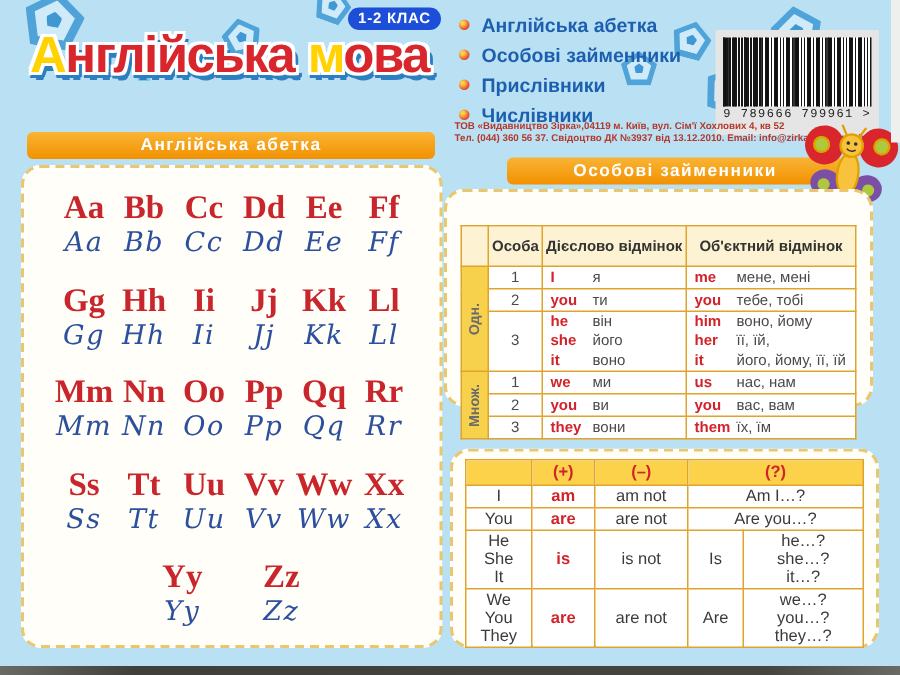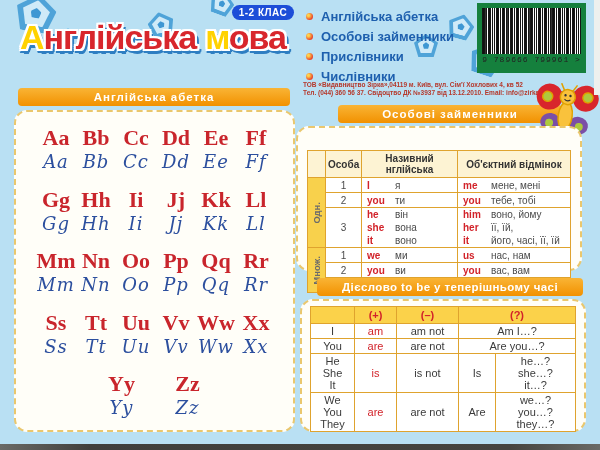--- a/index.html
+++ b/index.html
@@ -25,21 +25,21 @@
 
   .badge{position:absolute;left:232px;top:5px;width:62px;height:15px;background:#1d4ed8;border-radius:8px;color:#fff;
     font-size:10px;font-weight:bold;display:flex;align-items:center;justify-content:center;letter-spacing:.5px;text-align:right;}
 
   
   .topics{position:absolute;left:306px;top:6px;list-style:none;margin:0;padding:0;}
   .topics li{height:20px;display:flex;align-items:center;font-size:13px;font-weight:bold;color:#1d5fae;}
   .bullet{width:7px;height:7px;border-radius:50%;margin-right:8px;background:radial-gradient(circle at 35% 35%,#ffd24a 15%,#e8432a 70%);}
 
   
-  .barcode-box{position:absolute;left:477px;top:3px;width:109px;height:70px;background:#15803d;}
+  .barcode-box{position:absolute;left:477px;top:20px;width:109px;height:70px;background:#e5e5e5;}
   .bars{height:46px;margin:5px 5px 1px;background-color:#fff;
     background-image:repeating-linear-gradient(90deg,#151515 0 1px,transparent 1px 2px),
       repeating-linear-gradient(90deg,#101010 0 2px,transparent 2px 7px),
       repeating-linear-gradient(90deg,transparent 0 3px,#333 3px 4px,transparent 4px 11px);}
   .barcode-num{font-family:"Liberation Mono",monospace;font-size:8px;text-align:center;color:#222;letter-spacing:1px;}
 
   
   .publisher{position:absolute;left:303px;top:81px;width:292px;color:#b5382b;font-size:6.5px;line-height:8px;font-weight:bold;}
 
   
@@ -76,21 +76,21 @@
   .en{display:inline-block;min-width:28px;color:#d2232a;font-weight:bold;}
   .uk{color:#4a4a4a;}
   .pair-cell{padding-left:5px;}
   .line{display:flex;line-height:13px;}
   .tall{height:40px;}
 
   
   .tobe-table{font-size:11px;color:#3b3b3b;}
   .tobe-table th{background:#fbd24a;color:#d2232a;font-weight:bold;height:16px;}
   .tobe-table td{background:#fff;text-align:center;height:14px;}
-  .tobe-table .plus{color:#d2232a;font-weight:normal;}
+  .tobe-table .plus{color:#d2232a;font-weight:bold;}
   .tobe-table .tall3{height:38px;}
   .subj div,.qi div{line-height:12px;}
 
   
   .butterfly{position:absolute;left:533px;top:83px;width:66px;height:55px;}
 
   
   .scan-edge{position:absolute;left:0;bottom:0;width:600px;height:6px;background:linear-gradient(90deg,#6a6a66,#403f3c 15%,#45443f 85%,#6a6a66);}
   .scan-right{position:absolute;right:0;top:0;width:6px;height:95px;background:#eef0ee;}
 </style>
@@ -314,21 +314,21 @@
       <colgroup>
           <col style="width:18px">
           <col style="width:36px">
           <col style="width:96px">
           <col>
         </colgroup>
       <tbody>
           <tr>
         <th></th>
         <th>Особа</th>
-        <th>Називний нглійська</th>
+        <th>Дієслово відмінок</th>
         <th>Об'єктний відмінок</th>
       </tr>
       <tr>
         <td class="rot-cell" rowspan="3">
               <span>Одн.</span>
             </td>
         <td class="person-cell">1</td>
         <td class="pair-cell"><span class="en">I</span><span class="uk">я</span></td>
         <td class="pair-cell"><span class="en">me</span><span class="uk">мене, мені</span></td>
       </tr>
@@ -339,39 +339,39 @@
       </tr>
       <tr>
         <td class="person-cell tall">3</td>
         <td class="pair-cell tall">
           <div class="line">
                 <span class="en">he</span>
                 <span class="uk">він</span>
               </div>
           <div class="line">
                 <span class="en">she</span>
-                <span class="uk">вона</span>
+                <span class="uk">його</span>
               </div>
           <div class="line">
                 <span class="en">it</span>
                 <span class="uk">воно</span>
               </div>
         </td>
         <td class="pair-cell tall">
           <div class="line">
                 <span class="en">him</span>
                 <span class="uk">воно, йому</span>
               </div>
           <div class="line">
                 <span class="en">her</span>
                 <span class="uk">її, їй,</span>
               </div>
           <div class="line">
                 <span class="en">it</span>
-                <span class="uk">його, часі, її, їй</span>
+                <span class="uk">його, йому, її, їй</span>
               </div>
         </td>
       </tr>
       <tr>
         <td class="rot-cell" rowspan="3">
               <span>Множ.</span>
             </td>
         <td class="person-cell">1</td>
         <td class="pair-cell"><span class="en">we</span><span class="uk">ми</span></td>
         <td class="pair-cell"><span class="en">us</span><span class="uk">нас, нам</span></td>
@@ -383,21 +383,20 @@
       </tr>
       <tr>
         <td class="person-cell">3</td>
         <td class="pair-cell"><span class="en">they</span><span class="uk">вони</span></td>
         <td class="pair-cell"><span class="en">them</span><span class="uk">їх, їм</span></td>
       </tr>
     </tbody>
       </table>
   </div>
 
-  <div class="bar tobe-bar">Дієслово to be у теперішньому часі</div>
   <div class="panel tobe-panel">
     <table class="tobe-table">
       <colgroup>
           <col style="width:44px">
           <col style="width:42px">
           <col style="width:62px">
           <col style="width:37px">
           <col>
         </colgroup>
       <tbody>

